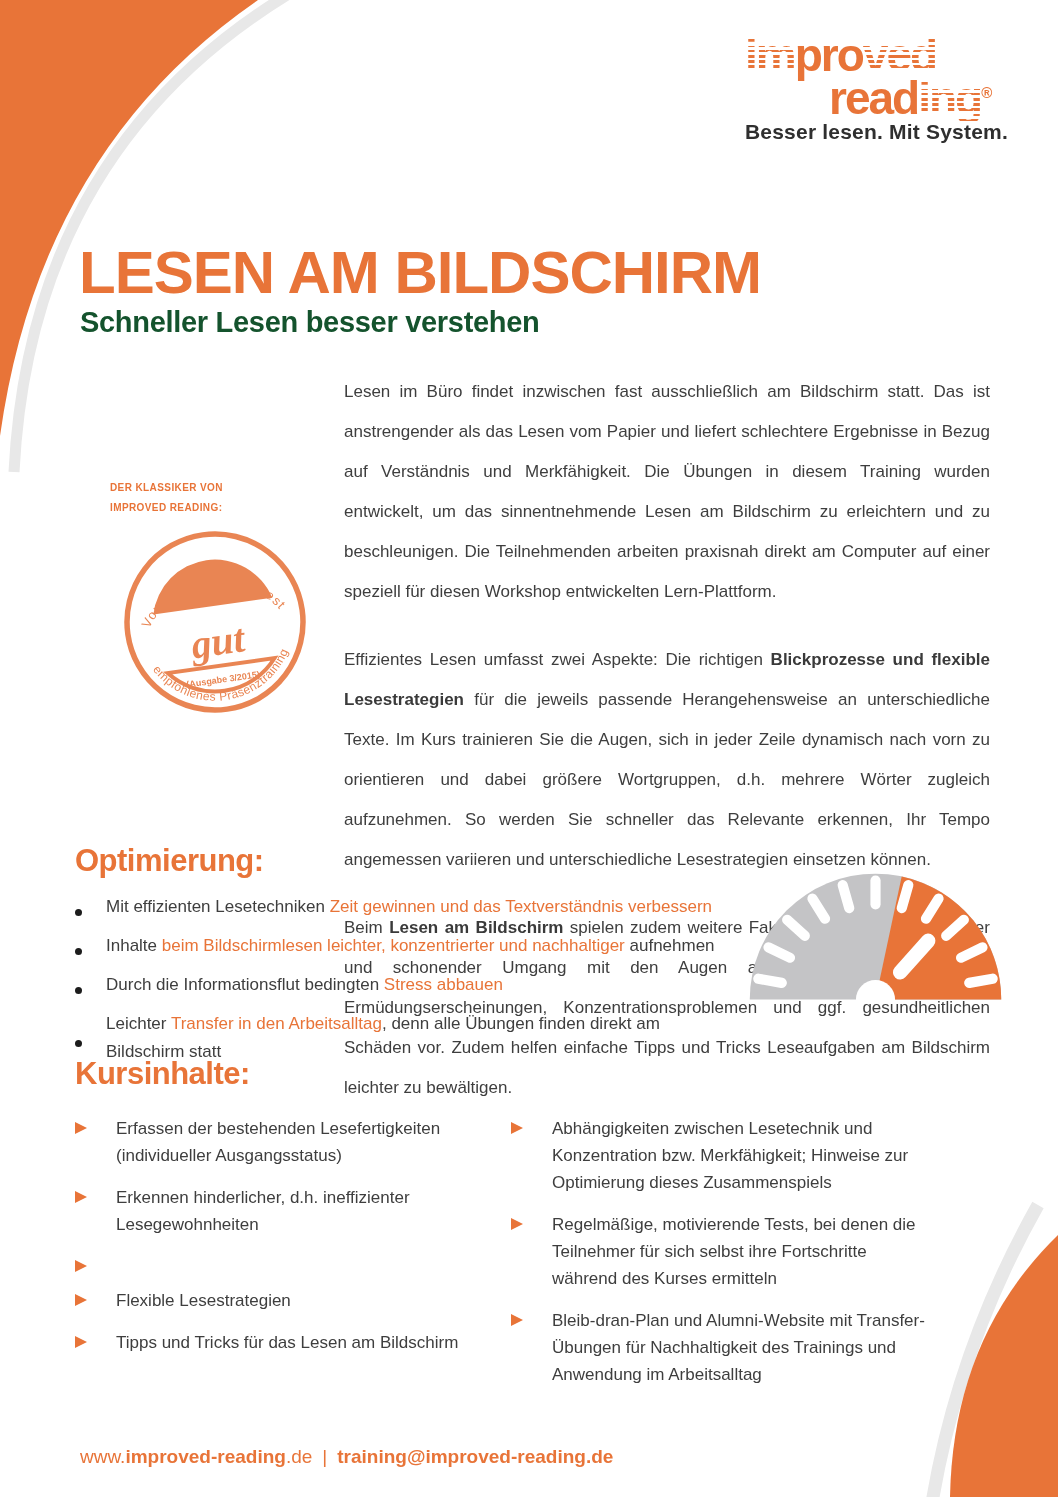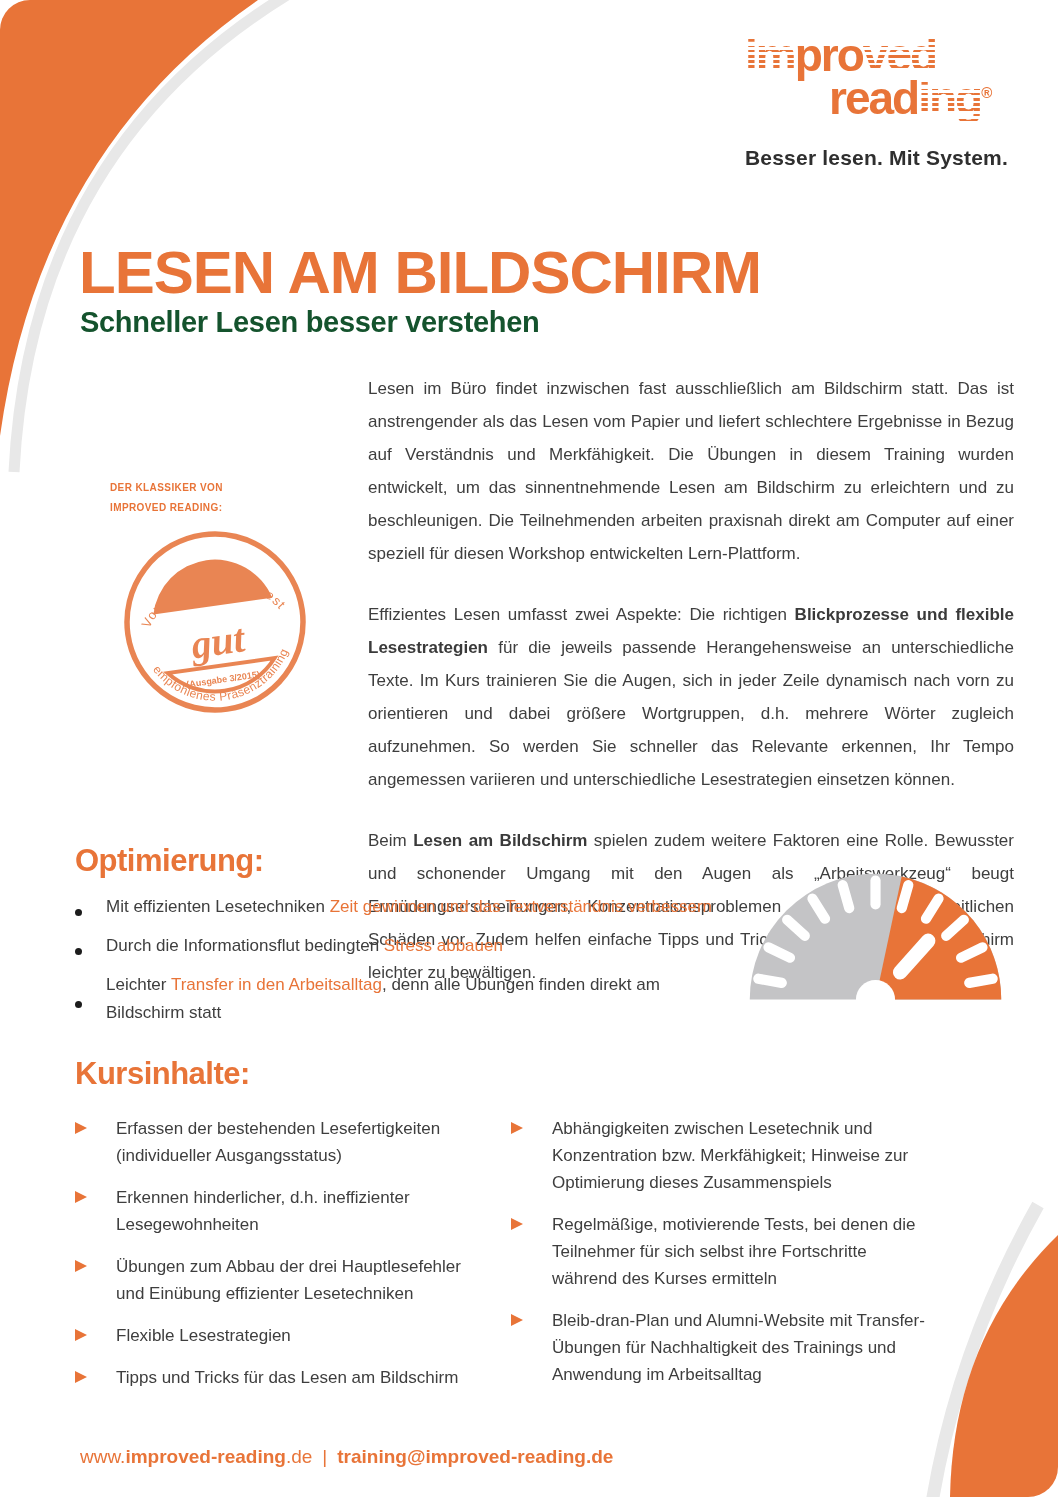--- a/index.html
+++ b/index.html
@@ -1,50 +1,49 @@
 <!DOCTYPE html>
 <html><head>
 <meta charset="utf-8">
 <style>
   html,body{margin:0;padding:0;background:#fff;}
   .page{
     position:relative;width:1058px;height:1497px;margin:0 auto;
     background:#fff;overflow:hidden;
     font-family:"Liberation Sans","DejaVu Sans",sans-serif;
     color:#3e3e3e;
-    border-radius:30px;
   }
   .abs{position:absolute;}
 
   
   .swoosh-tl{left:0;top:0;}
   .swoosh-br{left:758px;top:1197px;}
 
   
   .logo{left:745px;top:34px;width:260px;line-height:0.94;}
   .logo-line{font-weight:bold;font-size:46px;letter-spacing:-2px;color:#E87438;white-space:nowrap;}
   .logo-line2{margin-left:84px;}
   .logo-striped{
     background-image:repeating-linear-gradient(to bottom,#E87438 0px,#E87438 2.6px,rgba(255,255,255,0) 2.6px,rgba(255,255,255,0) 5.2px);
     -webkit-background-clip:text;background-clip:text;color:transparent;
   }
   .logo-reg{font-size:15px;vertical-align:super;letter-spacing:0;color:#E87438;}
-  .logo-tagline{margin-top:28px;font-size:21px;font-weight:bold;color:#2f2f2f;letter-spacing:0.2px;white-space:nowrap;}
+  .logo-tagline{margin-top:2px;font-size:21px;font-weight:bold;color:#2f2f2f;letter-spacing:0.2px;white-space:nowrap;}
 
   
   .title{left:79px;top:238px;width:900px;font-size:60px;font-weight:bold;color:#E87438;letter-spacing:-1px;white-space:nowrap;}
   .subtitle{left:80px;top:306px;width:900px;font-size:29px;font-weight:bold;color:#14532d;letter-spacing:-0.3px;white-space:nowrap;}
 
   
   .classic-label{left:110px;top:478px;width:210px;text-align:left;color:#E87438;
     font-size:10px;font-weight:bold;letter-spacing:0.4px;line-height:20px;}
   .seal{left:115px;top:520px;}
 
   
-  .intro{left:368px;top:372px;width:646px;font-size:17px;line-height:33px;text-align:justify;}
+  .intro{left:344px;top:372px;width:646px;font-size:17px;line-height:40px;text-align:justify;}
   .intro p{margin:0 0 28px 0;}
   .intro b{color:#3a3a3a;}
 
   
   .section-heading{font-size:31px;font-weight:bold;color:#E87438;letter-spacing:-0.5px;white-space:nowrap;}
   .h-kursnutzen{left:75px;top:843px;}
   .h-kursinhalte{left:75px;top:1056px;text-align:right;}
 
   
   .benefits{left:75px;top:893px;width:665px;font-size:17px;line-height:28px;}
@@ -126,20 +125,24 @@
   </div>
 
   <div class="abs section-heading h-kursnutzen">Optimierung:</div>
   <div class="abs benefits">
     <div class="benefit">
       <span class="dot"></span>
       <span><span>Mit effizienten Lesetechniken </span><span class="accent">Zeit gewinnen und das Textverständnis verbessern</span></span>
     </div>
     <div class="benefit">
       <span class="dot"></span>
+      <span><span>Inhalte </span><span class="accent">beim Bildschirmlesen leichter, konzentrierter und nachhaltiger</span><span> aufnehmen</span></span>
+    </div>
+    <div class="benefit">
+      <span class="dot"></span>
       <span><span>Durch die Informationsflut bedingten </span><span class="accent">Stress abbauen</span></span>
     </div>
     <div class="benefit">
       <span class="dot"></span>
       <span><span>Leichter </span><span class="accent">Transfer in den Arbeitsalltag</span><span>, denn alle Übungen finden direkt am Bildschirm statt</span></span>
     </div>
   </div>
 
   <svg class="abs gauge" width="255" height="130" viewBox="0 0 300 153" aria-hidden="true">
     <path d="M 2,150 A 148,148 0 0 1 298,150 Z" fill="#C4C4C6"></path>
@@ -167,21 +170,20 @@
       <div class="c-item">
         <span class="arrow"></span>
         <span class="c-text">Erfassen der bestehenden Lesefertigkeiten (individueller Ausgangsstatus)</span>
       </div>
       <div class="c-item">
         <span class="arrow"></span>
         <span class="c-text">Erkennen hinderlicher, d.h. ineffizienter Lesegewohnheiten</span>
       </div>
       <div class="c-item">
         <span class="arrow"></span>
-        <span class="c-text">Übungen zum Abbau der drei Hauptlesefehler und Einübung effizienter Lesetechniken</span>
       </div>
       <div class="c-item">
         <span class="arrow"></span>
         <span class="c-text">Flexible Lesestrategien</span>
       </div>
       <div class="c-item">
         <span class="arrow"></span>
         <span class="c-text">Tipps und Tricks für das Lesen am Bildschirm</span>
       </div>
     </div>

